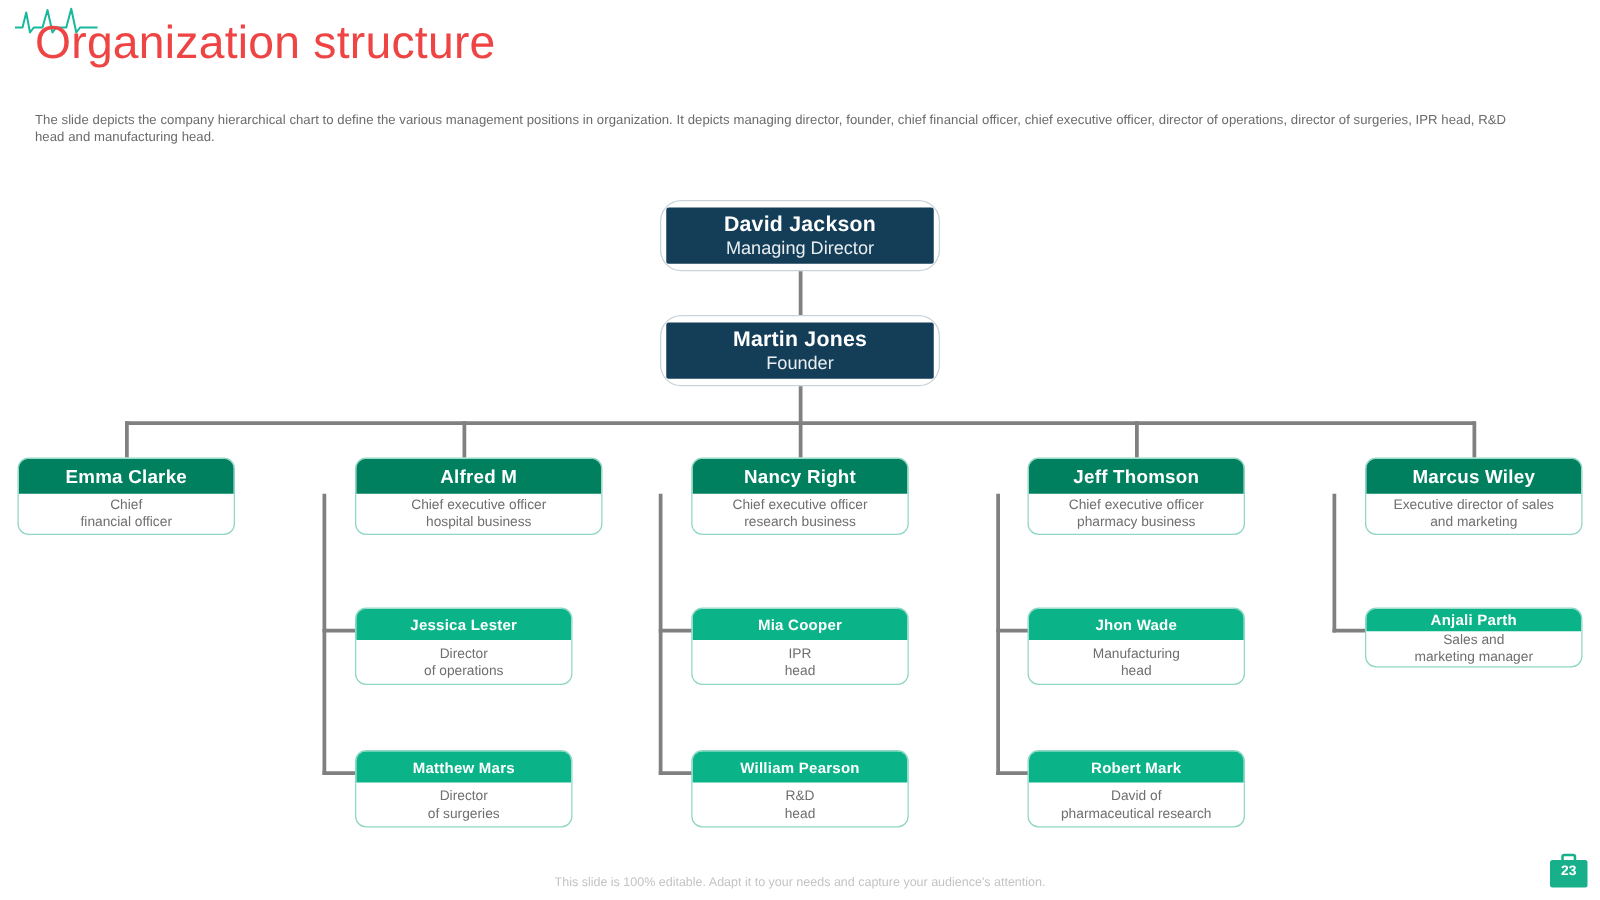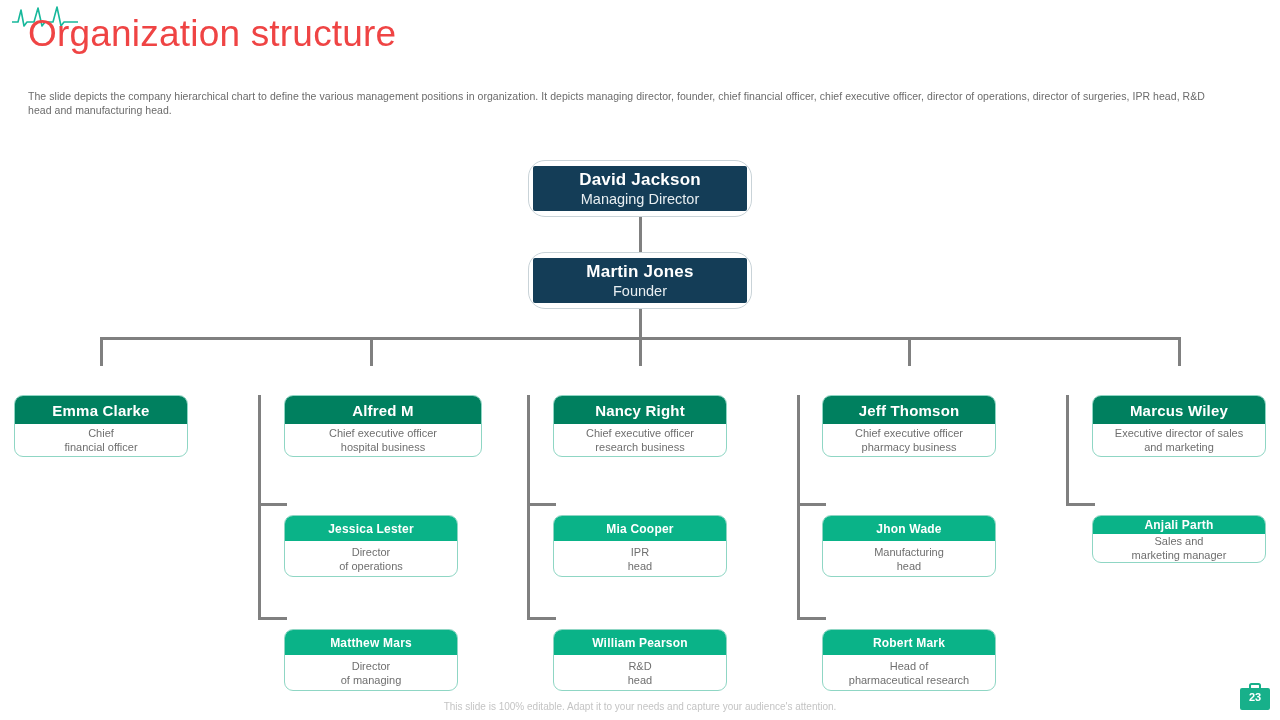--- a/index.html
+++ b/index.html
@@ -53,21 +53,21 @@
     line-height: 19px;
   }
 
   
   .card {
     position: absolute;
     border: 1px solid #8fd6c4;
     border-radius: 9px;
     background: #ffffff;
     overflow: hidden;
-    display: flex; flex-direction: column; margin-top: 29px;
+    display: flex; flex-direction: column;
   }
   .card .hdr {
     width: 100%;
     display: flex; align-items: center; justify-content: center;
     color: #ffffff; font-weight: bold; text-align: center;
   }
   .card .bdy {
     flex: 1; width: 100%;
     display: flex; align-items: center; justify-content: center;
     color: #6f6f6f; text-align: center; line-height: 14px;
@@ -169,21 +169,21 @@
     <div class="hdr">Jessica Lester</div>
     <div class="bdy">
       <span><span>Director</span><br>
       <span>of operations</span></span>
     </div>
   </div>
   <div class="card sub" style="left:284px; top:600px; width:174px; height:62px;">
     <div class="hdr">Matthew Mars</div>
     <div class="bdy">
       <span><span>Director</span><br>
-      <span>of managing</span></span>
+      <span>of surgeries</span></span>
     </div>
   </div>
 
   <div class="card lead" style="left:553px; width:174px;">
     <div class="hdr">Nancy Right</div>
     <div class="bdy">
       <span><span>Chief executive officer</span><br>
       <span>research business</span></span>
     </div>
   </div>
@@ -212,21 +212,21 @@
   <div class="card sub" style="left:822px; top:486px; width:174px; height:62px;">
     <div class="hdr">Jhon Wade</div>
     <div class="bdy">
       <span><span>Manufacturing</span><br>
       <span>head</span></span>
     </div>
   </div>
   <div class="card sub" style="left:822px; top:600px; width:174px; height:62px;">
     <div class="hdr">Robert Mark</div>
     <div class="bdy">
-      <span><span>Head of</span><br>
+      <span><span>David of</span><br>
       <span>pharmaceutical research</span></span>
     </div>
   </div>
 
   <div class="card lead" style="left:1092px; width:174px;">
     <div class="hdr">Marcus Wiley</div>
     <div class="bdy">
       <span><span>Executive director of sales</span><br>
       <span>and marketing</span></span>
     </div>

